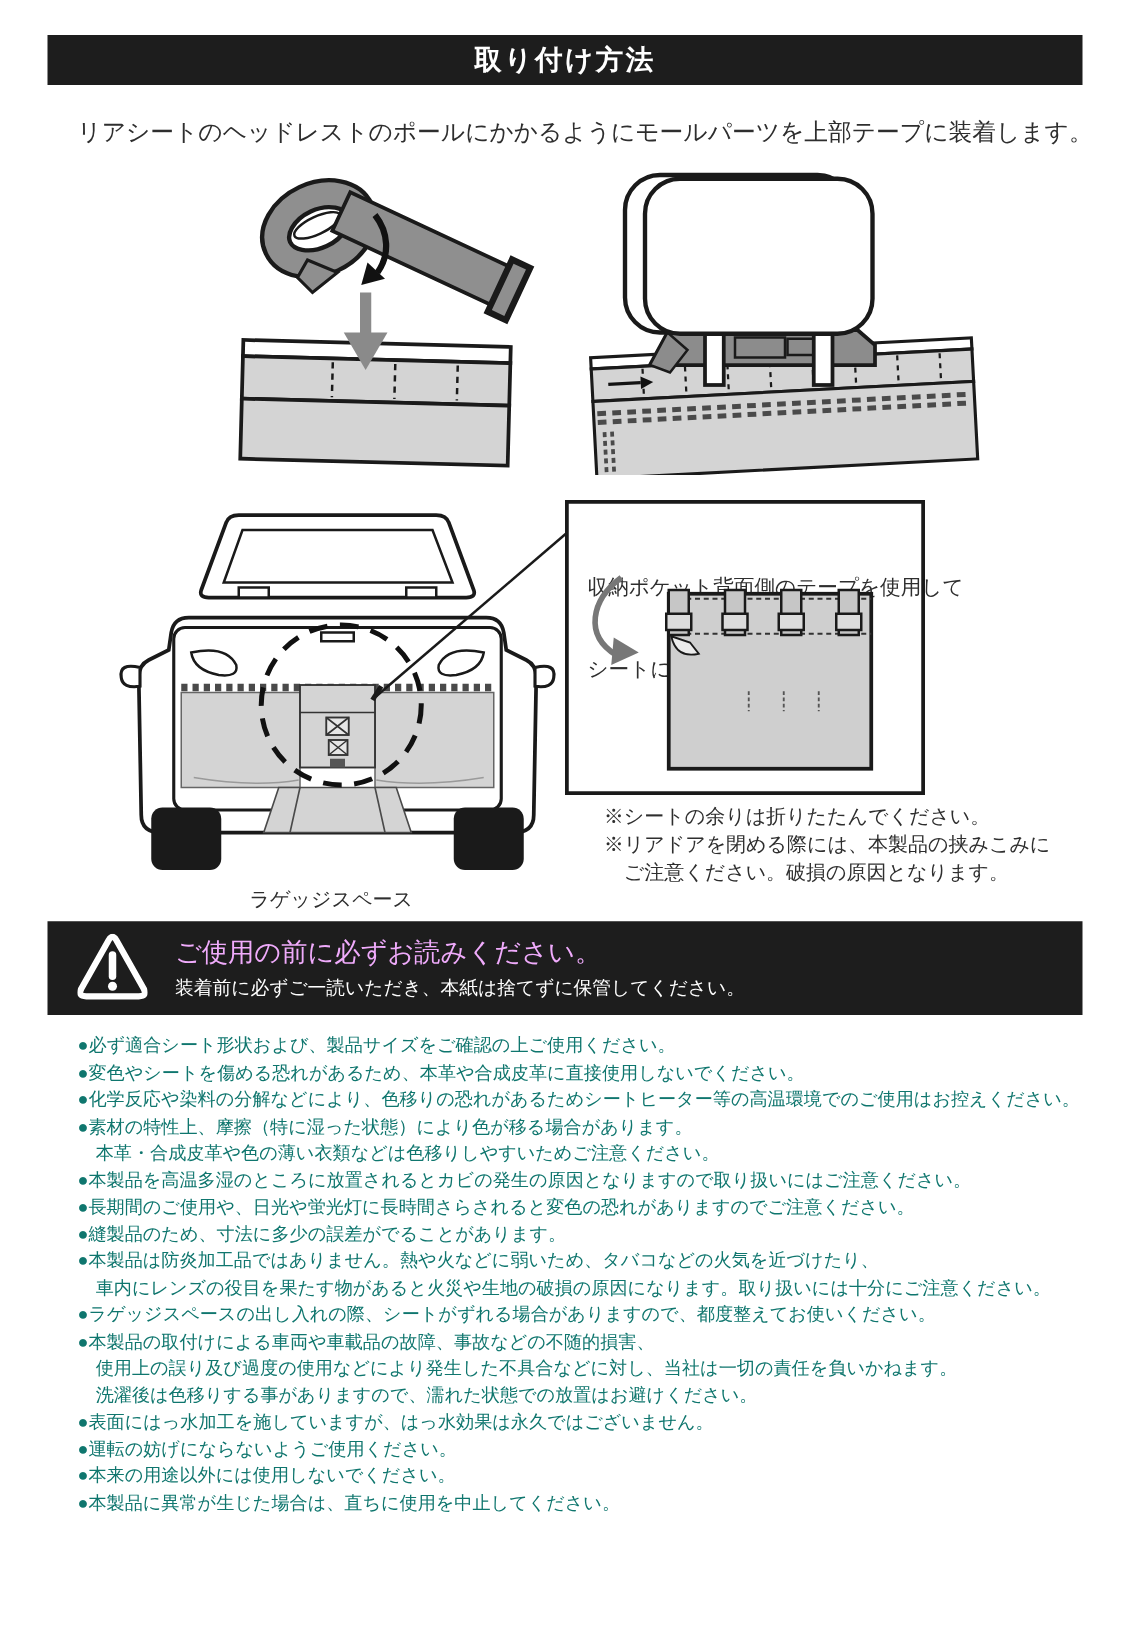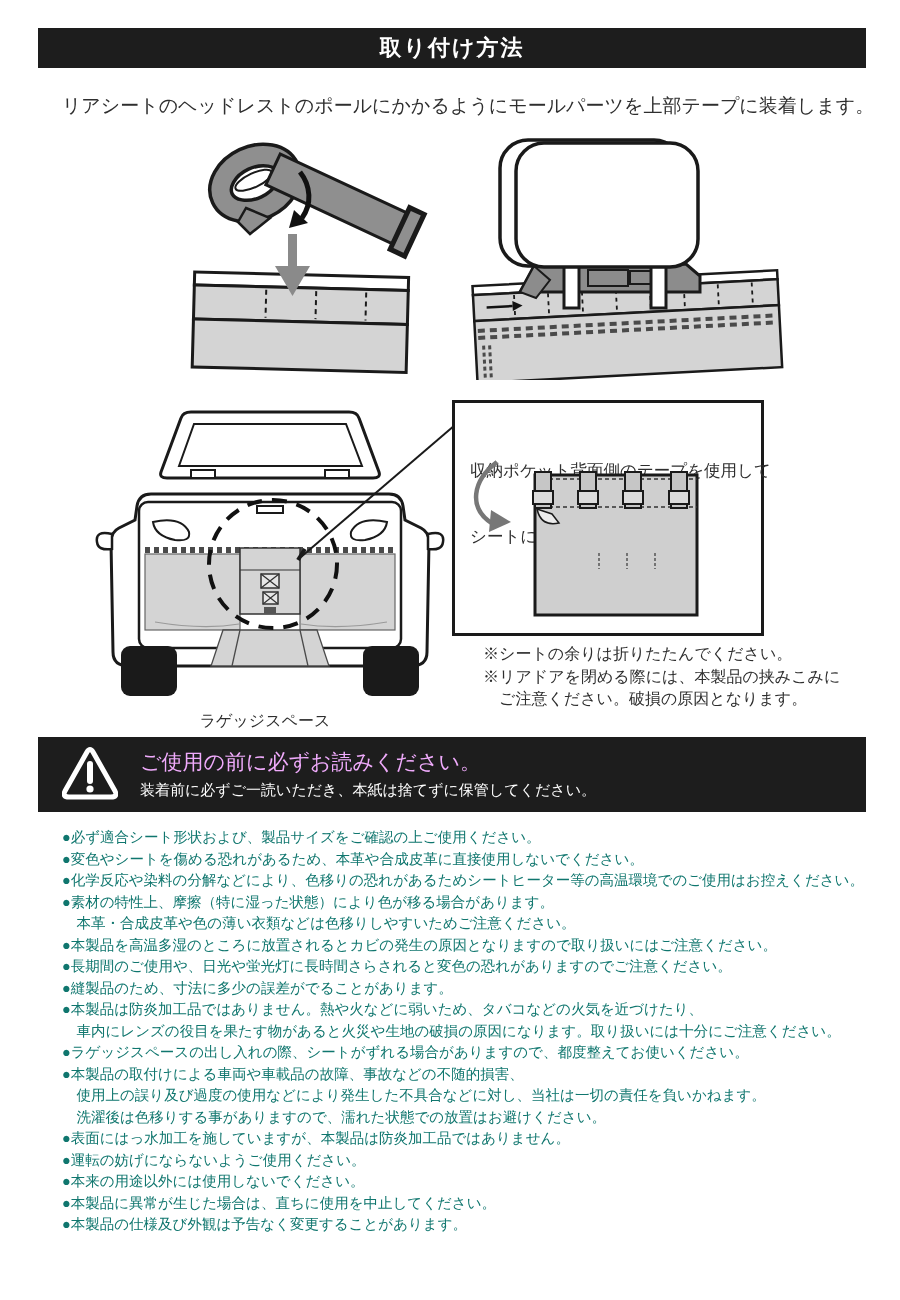--- a/index.html
+++ b/index.html
@@ -3,21 +3,21 @@
 <meta charset="utf-8">
 <style>
   html,body{margin:0;padding:0;background:#fff;}
   .page{position:relative;width:900px;height:1300px;background:#ffffff;
         font-family:"Liberation Sans",sans-serif;color:#3a3a3a;overflow:hidden;}
   .abs{position:absolute;}
   .banner{background:#1d1d1d;color:#ffffff;}
   .hdr-bar{left:38px;top:28px;width:828px;height:40px;display:flex;align-items:center;justify-content:center;
            font-size:22px;letter-spacing:2px;font-weight:bold;}
   .intro{left:0;top:93px;width:900px;text-align:center;font-size:19px;color:#2e2e2e;white-space:pre;padding-left:18px;}
-  .callout-box{left:452px;top:400px;width:312px;height:236px;border:3px solid #1a1a1a;background:#fff;box-sizing:border-box;}
+  .callout-box{left:452px;top:400px;width:288px;height:236px;border:3px solid #1a1a1a;background:#fff;box-sizing:border-box;}
   .callout-text{position:absolute;left:15px;top:12px;font-size:16.5px;line-height:22px;color:#2e2e2e;white-space:pre;}
   .note-line{font-size:16px;line-height:22.5px;color:#2e2e2e;white-space:pre;}
   .warn-box{left:38px;top:737px;width:828px;height:75px;}
   .warn-title{position:absolute;left:102px;top:11px;font-size:21px;color:#f0abfc;white-space:pre;}
   .warn-sub{position:absolute;left:102px;top:44px;font-size:15px;color:#fff;white-space:pre;}
   .car-caption{left:180px;top:668px;width:170px;text-align:center;font-size:16px;line-height:21px;color:#2e2e2e;white-space:pre;}
   .prec{left:62px;top:827px;width:836px;}
   .prec div{font-size:14.5px;line-height:21.5px;white-space:pre;color:#0f766e;}
 </style>
 </head>
@@ -226,20 +226,19 @@
     <div>　本革・合成皮革や色の薄い衣類などは色移りしやすいためご注意ください。</div>
     <div>●本製品を高温多湿のところに放置されるとカビの発生の原因となりますので取り扱いにはご注意ください。</div>
     <div>●長期間のご使用や、日光や蛍光灯に長時間さらされると変色の恐れがありますのでご注意ください。</div>
     <div>●縫製品のため、寸法に多少の誤差がでることがあります。</div>
     <div>●本製品は防炎加工品ではありません。熱や火などに弱いため、タバコなどの火気を近づけたり、</div>
     <div>　車内にレンズの役目を果たす物があると火災や生地の破損の原因になります。取り扱いには十分にご注意ください。</div>
     <div>●ラゲッジスペースの出し入れの際、シートがずれる場合がありますので、都度整えてお使いください。</div>
     <div>●本製品の取付けによる車両や車載品の故障、事故などの不随的損害、</div>
     <div>　使用上の誤り及び過度の使用などにより発生した不具合などに対し、当社は一切の責任を負いかねます。</div>
     <div>　洗濯後は色移りする事がありますので、濡れた状態での放置はお避けください。</div>
-    <div>●表面にはっ水加工を施していますが、本製品は防炎加工品ではありません。</div>
+    <div>●表面にはっ水加工を施していますが、はっ水効果は永久ではございません。</div>
     <div>●運転の妨げにならないようご使用ください。</div>
     <div>●本来の用途以外には使用しないでください。</div>
     <div>●本製品に異常が生じた場合は、直ちに使用を中止してください。</div>
-    <div>●本製品の仕様及び外観は予告なく変更することがあります。</div>
   </div>
 
 </div>
 
 </body></html>

